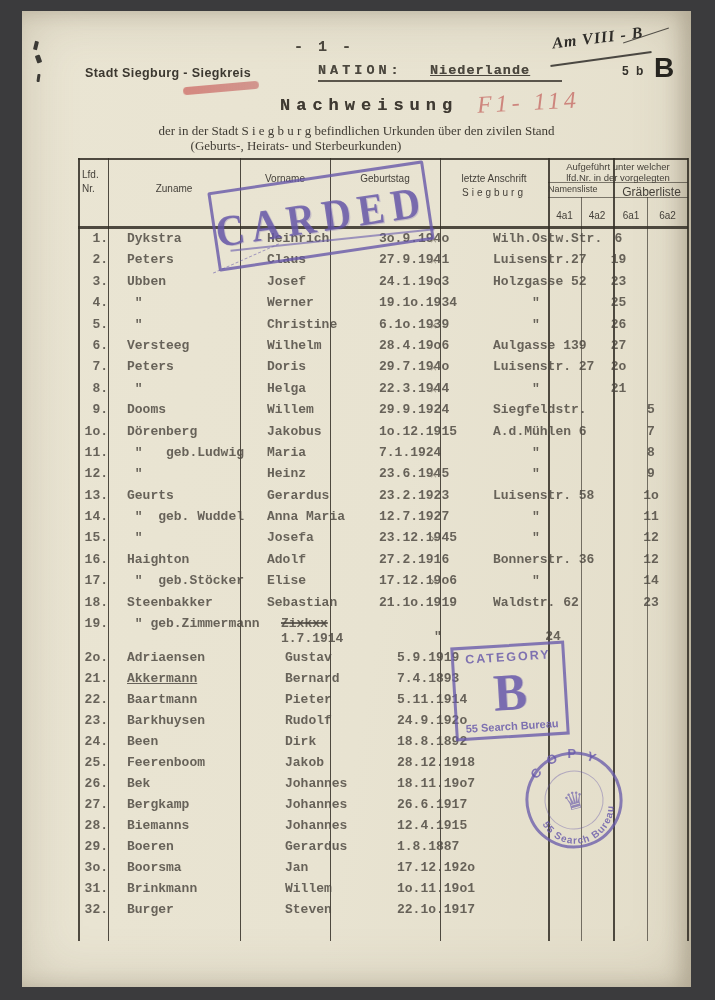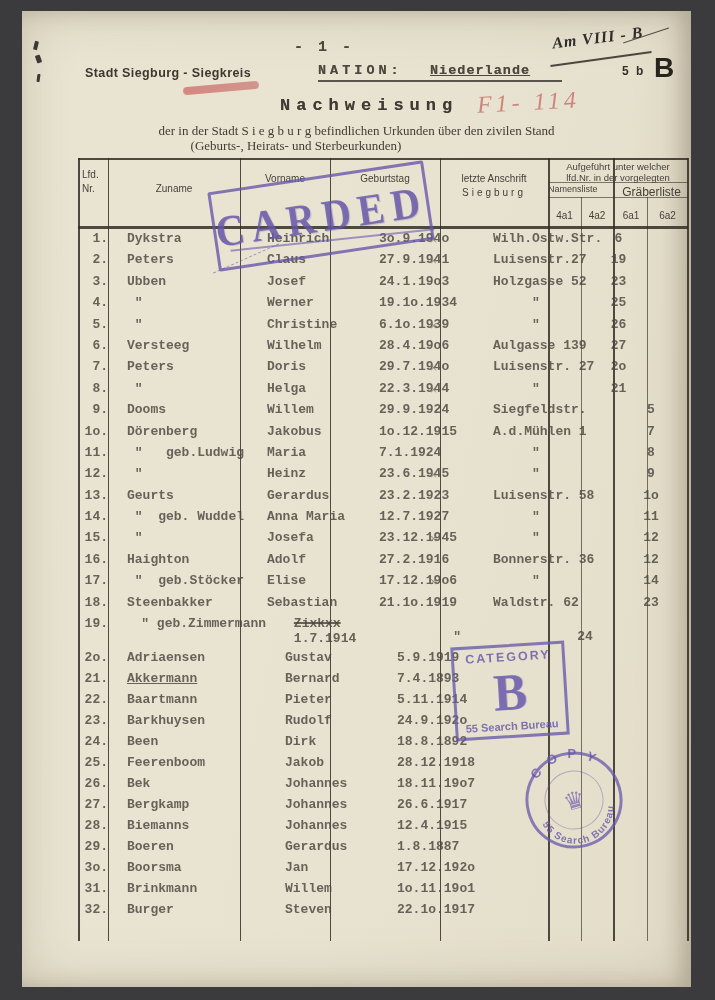--- a/index.html
+++ b/index.html
@@ -39,21 +39,21 @@
   .edgemark{position:absolute;background:#1e1d1b;opacity:.85;border-radius:1px;}
   
   .hline,.vline{position:absolute;background:rgba(50,46,38,.85);}
   
   .th{position:absolute;font-size:10px;color:#45413a;text-align:center;}
   
   .tbody{position:absolute;left:56px;top:220px;width:610px;display:flex;flex-direction:column;}
   .trow{position:relative;display:flex;height:21.4px;font-family:"Liberation Mono",monospace;
         font-size:13px;font-weight:bold;color:rgba(75,70,62,.82);line-height:15px;}
   .trow.short{height:21px;}
-  .trow.tall{height:34px;justify-content:space-between;}
+  .trow.tall{height:34px;}
   .cell{flex:none;white-space:pre;overflow:visible;}
   .c-nr{width:30px;text-align:right;padding-right:5px;}
   .c-zu{width:132px;padding-left:14px;}
   .c-vo{width:90px;padding-left:8px;}
   .c-ge{width:110px;padding-left:22px;}
   .c-an{width:109px;padding-left:4px;}
   .c-a1{width:33px;text-align:center;}
   .c-a2{width:32px;text-align:center;}
   .c-b1{width:34px;text-align:center;}
   .c-b2{width:40px;text-align:center;}
@@ -241,21 +241,21 @@
           <div class="cell c-a1"></div>
           <div class="cell c-a2">5</div>
           <div class="cell c-b1"></div>
           <div class="cell c-b2"></div>
         </div>
         <div class="trow">
           <div class="cell c-nr">1o.</div>
           <div class="cell c-zu">Dörenberg</div>
           <div class="cell c-vo">Jakobus</div>
           <div class="cell c-ge">1o.12.1915</div>
-          <div class="cell c-an">A.d.Mühlen 1</div>
+          <div class="cell c-an">A.d.Mühlen 6</div>
           <div class="cell c-a1"></div>
           <div class="cell c-a2">7</div>
           <div class="cell c-b1"></div>
           <div class="cell c-b2"></div>
         </div>
         <div class="trow">
           <div class="cell c-nr">11.</div>
           <div class="cell c-zu"> "   geb.Ludwig</div>
           <div class="cell c-vo">Maria</div>
           <div class="cell c-ge">7.1.1924</div>

